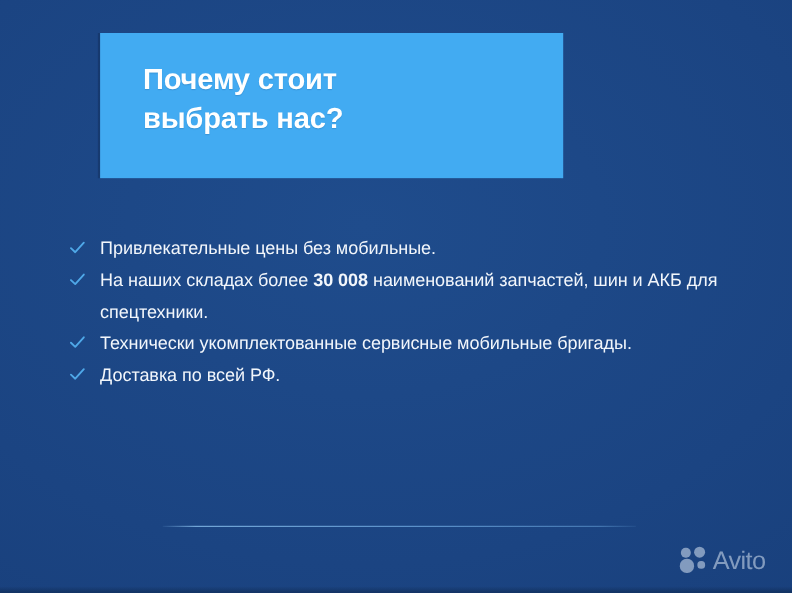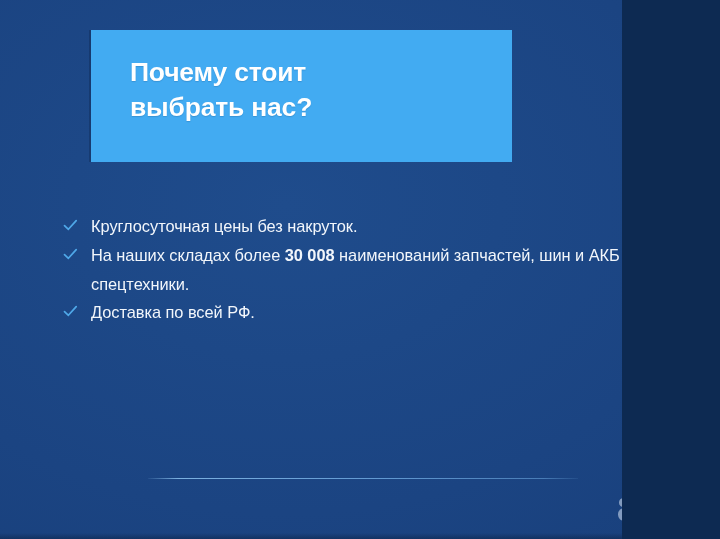--- a/index.html
+++ b/index.html
@@ -9,21 +9,21 @@
   }
   body {
     width: 720px;
     height: 539px;
     overflow: hidden;
     font-family: "Liberation Sans", "DejaVu Sans", sans-serif;
   }
 
   #slide {
     position: relative;
-    width: 622px;
+    width: 720px;
     height: 539px;
     background: #1b4482;
     background-image:
       radial-gradient(ellipse 780px 560px at 46% 38%, #1f4c8c 0%, #1b4482 55%, #173d78 100%);
     overflow: hidden;
   }
 
   
   #bottom-edge {
     position: absolute;
@@ -140,33 +140,41 @@
   </div>
 
   <div id="bullets">
 
     <div class="bullet">
       <span class="check-icon">
         <svg width="15" height="15" viewBox="0 0 15 15">
           <path d="M1.5 7.6 L5.4 11.3 L13.2 2.6" fill="none" stroke="#4fa8e8" stroke-width="1.7" stroke-linecap="round" stroke-linejoin="round"></path>
         </svg>
       </span>
-      <span class="bullet-text">Круглосуточная цены без накруток.</span>
+      <span class="bullet-text">Привлекательные цены без мобильные.</span>
     </div>
 
 
     <div class="bullet">
       <span class="check-icon">
         <svg width="15" height="15" viewBox="0 0 15 15">
           <path d="M1.5 7.6 L5.4 11.3 L13.2 2.6" fill="none" stroke="#4fa8e8" stroke-width="1.7" stroke-linecap="round" stroke-linejoin="round"></path>
         </svg>
       </span>
       <span class="bullet-text">На наших складах более <b>30 008</b> наименований запчастей, шин и АКБ для спецтехники.</span>
     </div>
 
+    <div class="bullet">
+      <span class="check-icon">
+        <svg width="15" height="15" viewBox="0 0 15 15">
+          <path d="M1.5 7.6 L5.4 11.3 L13.2 2.6" fill="none" stroke="#4fa8e8" stroke-width="1.7" stroke-linecap="round" stroke-linejoin="round"></path>
+        </svg>
+      </span>
+      <span class="bullet-text">Технически укомплектованные сервисные мобильные бригады.</span>
+    </div>
 
     <div class="bullet">
       <span class="check-icon">
         <svg width="15" height="15" viewBox="0 0 15 15">
           <path d="M1.5 7.6 L5.4 11.3 L13.2 2.6" fill="none" stroke="#4fa8e8" stroke-width="1.7" stroke-linecap="round" stroke-linejoin="round"></path>
         </svg>
       </span>
       <span class="bullet-text">Доставка по всей РФ.</span>
     </div>
 

